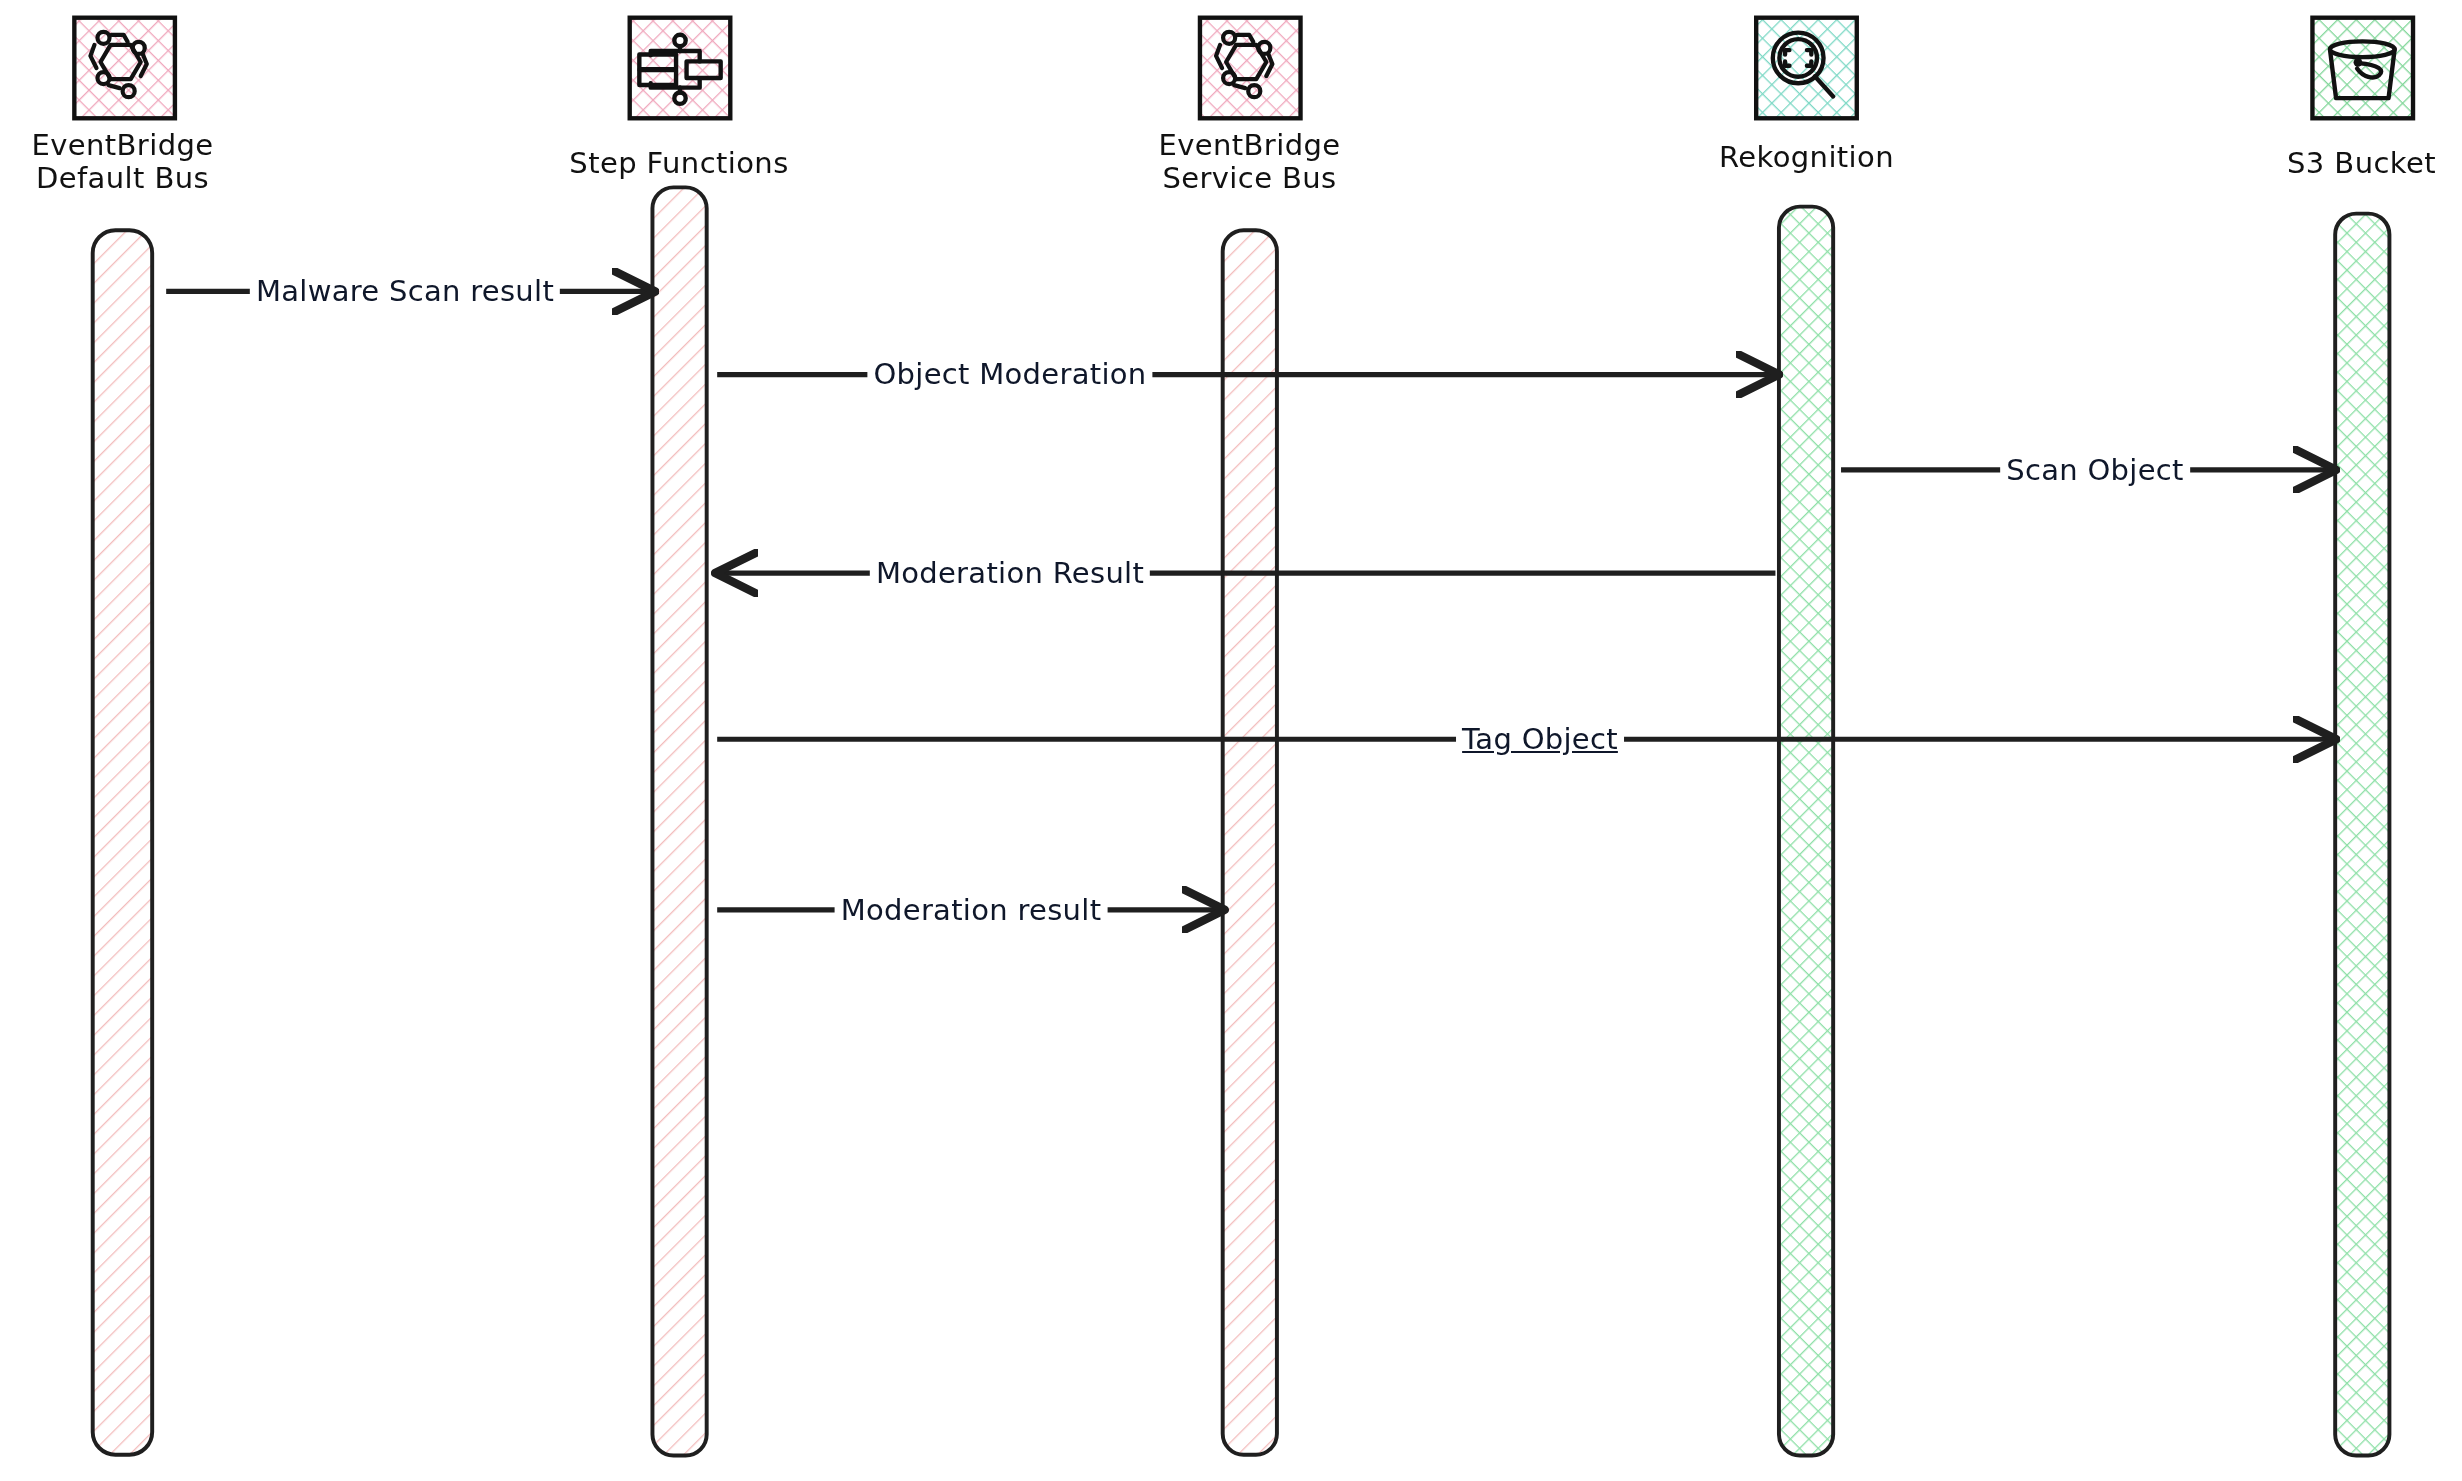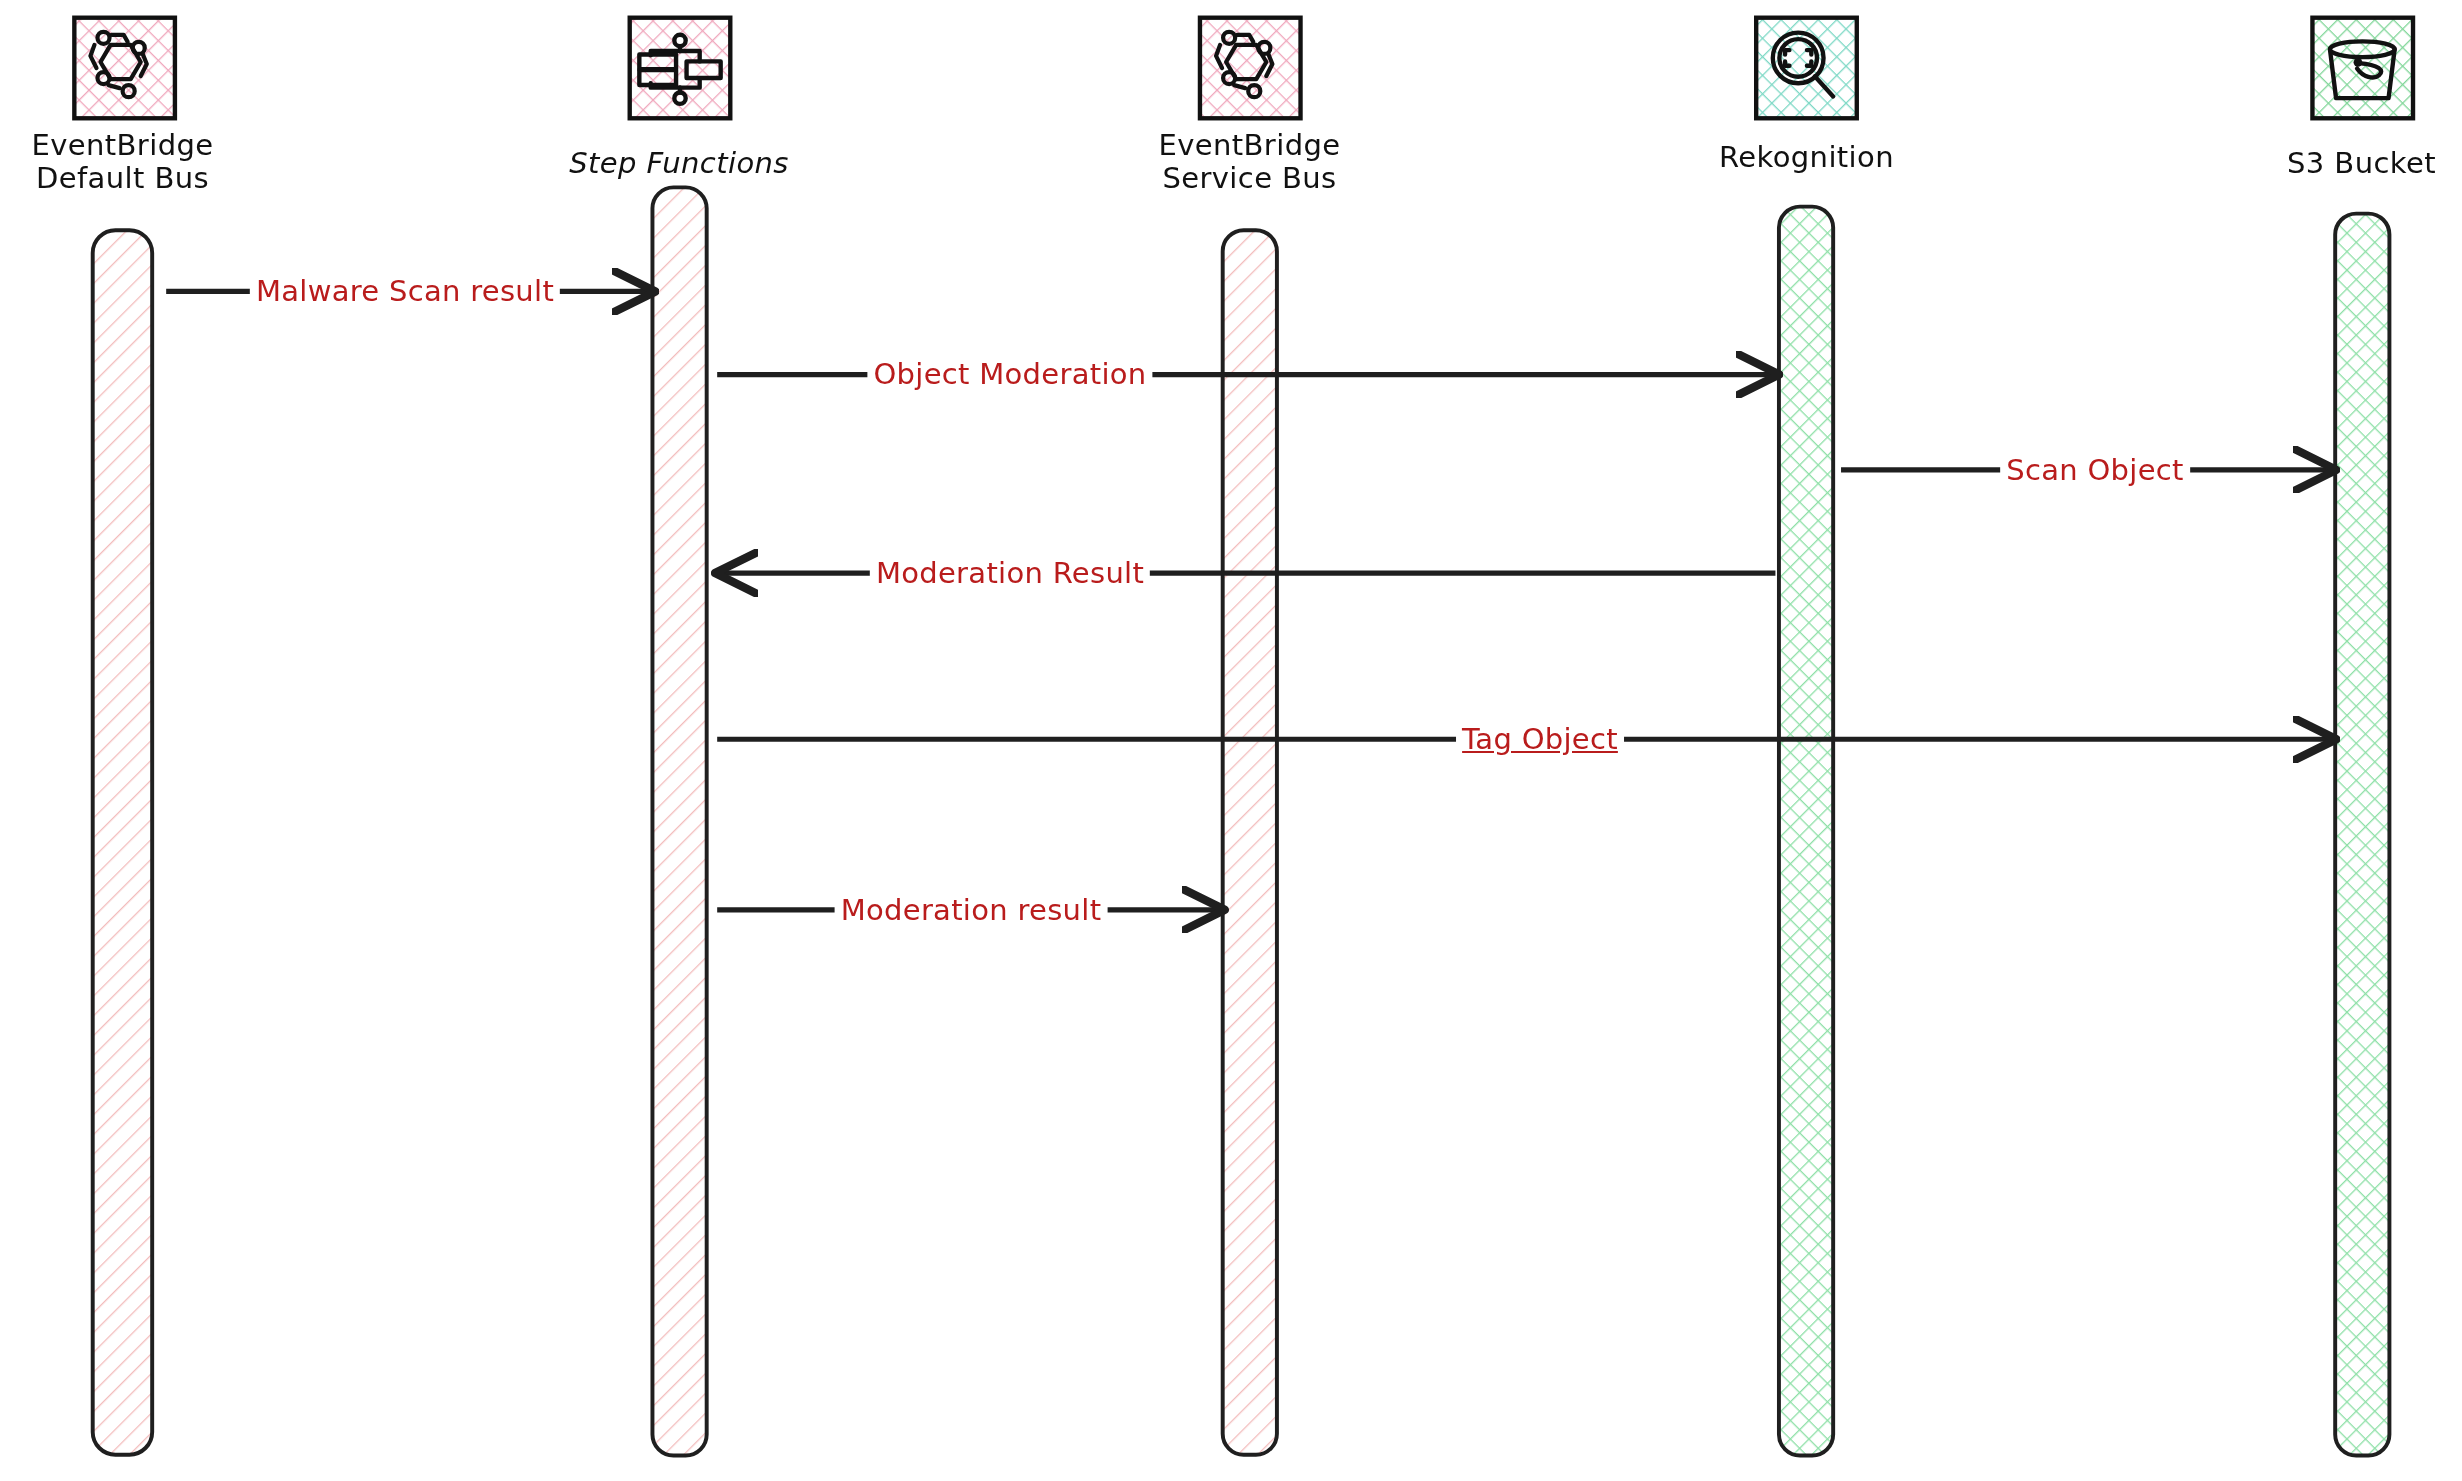--- a/index.html
+++ b/index.html
@@ -18,21 +18,21 @@
     line-height:33px;
     color:#111111;
     letter-spacing:0.4px;
     white-space:pre-line;
     font-weight:400;
   }
   .msg-label{
     position:absolute;
     font-family:"DejaVu Sans", sans-serif;
     font-size:29px;
-    color:#b91c1c;
+    color:#0f172a;
     background:#ffffff;
     padding:0 6.1px;
     white-space:nowrap;
     transform:translate(-50%,-50%);
     letter-spacing:0.3px;
   }
 </style>
 </head>
 <body>
 
@@ -195,21 +195,21 @@
       <line x1="820" y1="845" x2="2667" y2="845" stroke="#1f1f1f" stroke-width="6" marker-end="url(#arrowR)"></line>
     </g>
     <g>
       <line x1="820" y1="1040" x2="1396" y2="1040" stroke="#1f1f1f" stroke-width="6" marker-end="url(#arrowR)"></line>
     </g>
   </svg>
 
   <div class="participant-label" style="left:0px;top:129px;width:245px;">EventBridge
 Default Bus</div>
 
-  <div class="participant-label" style="left:548px;top:147px;width:262px;font-style:italic;">Step Functions</div>
+  <div class="participant-label" style="left:548px;top:147px;width:262px;">Step Functions</div>
 
   <div class="participant-label" style="left:1127px;top:129px;width:245px;">EventBridge
 Service Bus</div>
 
   <div class="participant-label" style="left:1684px;top:141px;width:245px;">Rekognition</div>
 
   <div class="participant-label" style="left:2248px;top:147px;width:227px;">S3 Bucket</div>
 
   <div class="msg-label" style="left:405px;top:291px;">Malware Scan result</div>
 

